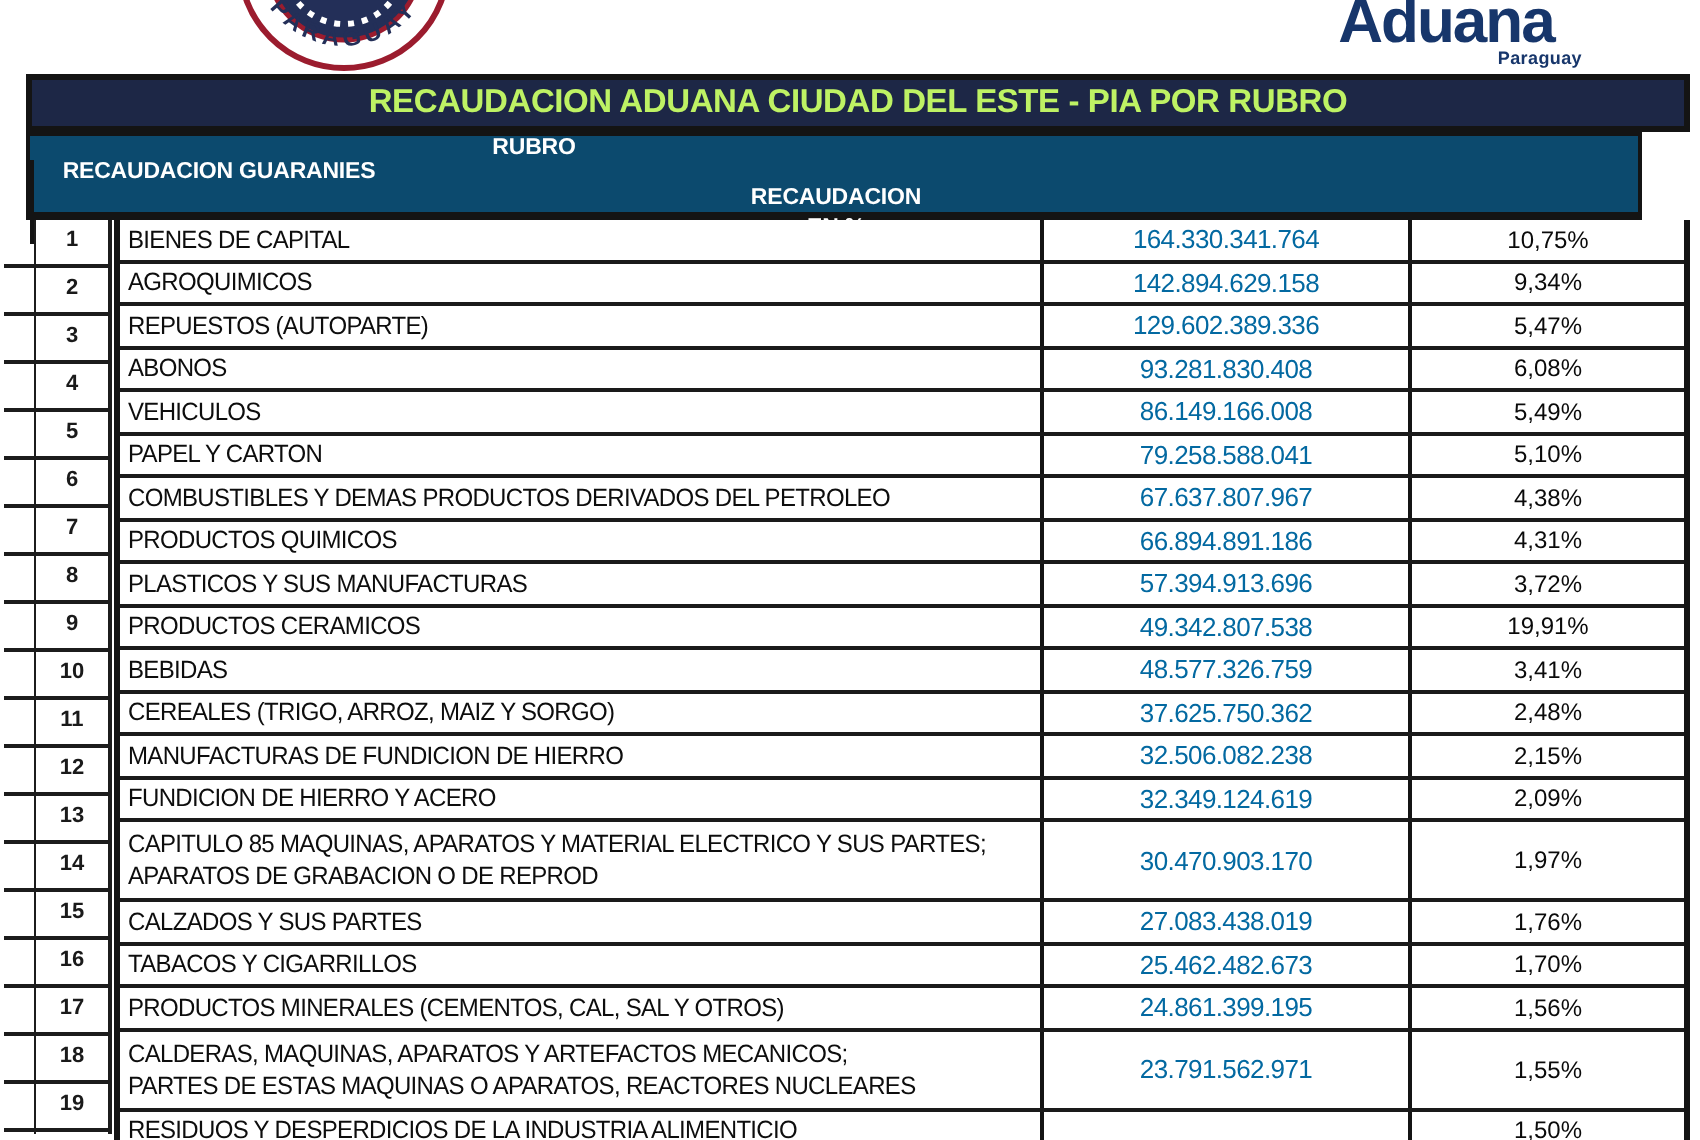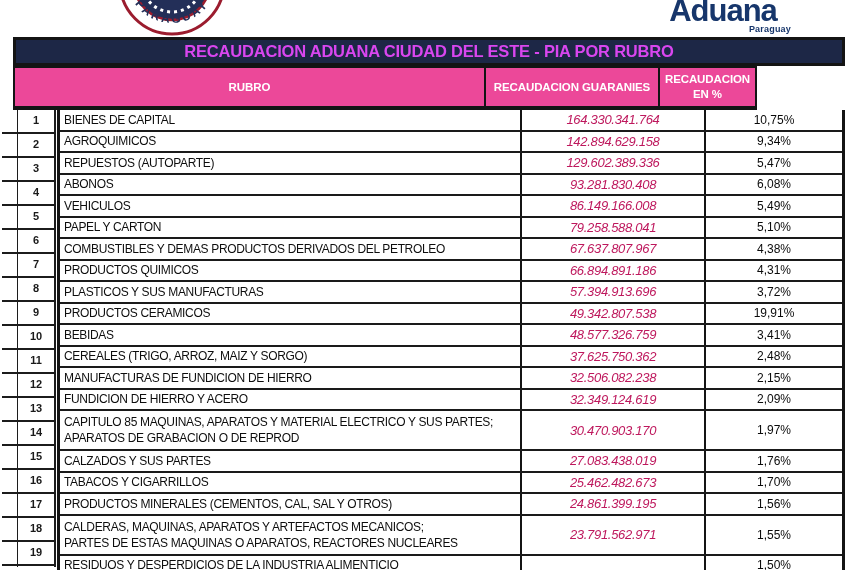--- a/index.html
+++ b/index.html
@@ -8,25 +8,25 @@
 
   
   #seal{position:absolute;left:117px;top:-73px;width:110px;height:110px;}
   #aduana{position:absolute;left:648px;top:-4px;width:150px;text-align:center;}
   #aduana .word{font-size:31px;font-weight:bold;color:#17366b;letter-spacing:-1px;line-height:30px;}
   #aduana .sub{font-size:9px;font-weight:bold;color:#17366b;text-align:right;padding-right:7px;margin-top:-2px;letter-spacing:0.2px;}
 
   
   #titlebar{position:absolute;left:13px;top:37px;width:832px;height:29px;box-sizing:border-box;
     background:#1d2746;border:3px solid #141414;display:flex;align-items:center;justify-content:center;}
-  #titlebar .t{color:#d946ef;font-weight:bold;font-size:16.5px;letter-spacing:-0.2px;}
-
-  
-  #thead{position:absolute;left:13px;top:66px;width:744px;height:44px;box-sizing:border-box;
-    background:#ec4899;border:2.5px solid #141414;border-bottom-width:4px;display:flex;}
+  #titlebar .t{color:#bef264;font-weight:bold;font-size:16.5px;letter-spacing:-0.2px;}
+
+  
+  #thead{position:absolute;left:13px;top:66px;width:808px;height:44px;box-sizing:border-box;
+    background:#0c4a6e;border:2.5px solid #141414;border-bottom-width:4px;display:flex;flex-direction:column;}
   #thead .hc{display:flex;align-items:center;justify-content:center;color:#fff;font-weight:bold;
     font-size:11.5px;letter-spacing:-0.1px;text-align:center;box-sizing:border-box;}
   #thead .h1{width:504px;}
   #thead .h2{width:187px;border-left:2.5px solid #141414;}
   #thead .h3{flex:1;border-left:2.5px solid #141414;}
   #thead .h3 .wrap{width:95px;line-height:15px;}
 
   
   #ladder{position:absolute;left:2px;top:110px;width:53px;height:457px;}
   .lcell{position:absolute;left:0;width:53px;height:24px;box-sizing:border-box;border-bottom:2px solid #1c1c1c;}
@@ -38,21 +38,21 @@
   
   #mtable{position:absolute;left:57px;top:110px;width:788px;height:460px;box-sizing:border-box;
     border-left:3px solid #141414;border-right:3px solid #141414;overflow:hidden;background:#fff;}
   .trow{display:flex;height:21.5px;box-sizing:border-box;border-bottom:2px solid #1a1a1a;}
   .trow.tall{height:40px;}
   .c-rubro{width:460px;box-sizing:border-box;display:flex;flex-direction:column;justify-content:center;
     padding-left:4px;overflow:hidden;}
   .c-rubro .l1{font-size:12.5px;color:#0d0d0d;letter-spacing:-0.35px;line-height:16px;white-space:nowrap;
     transform:scaleX(0.96);transform-origin:left center;}
   .c-val{width:184px;box-sizing:border-box;border-left:2.5px solid #141414;display:flex;align-items:center;
-    justify-content:center;font-size:13px;color:#be185d;letter-spacing:-0.3px;font-style:italic;}
+    justify-content:center;font-size:13px;color:#0369a1;letter-spacing:-0.3px;}
   .c-pct{flex:1;box-sizing:border-box;border-left:2.5px solid #141414;display:flex;align-items:center;
     justify-content:center;font-size:12px;color:#0a0a0a;}
 </style>
 </head>
 <body>
 
 <div id="page">
 
   <svg id="seal" viewBox="0 0 110 110">
     <circle cx="55" cy="55" r="52" fill="#ffffff" stroke="#9b1c2e" stroke-width="3"></circle>

